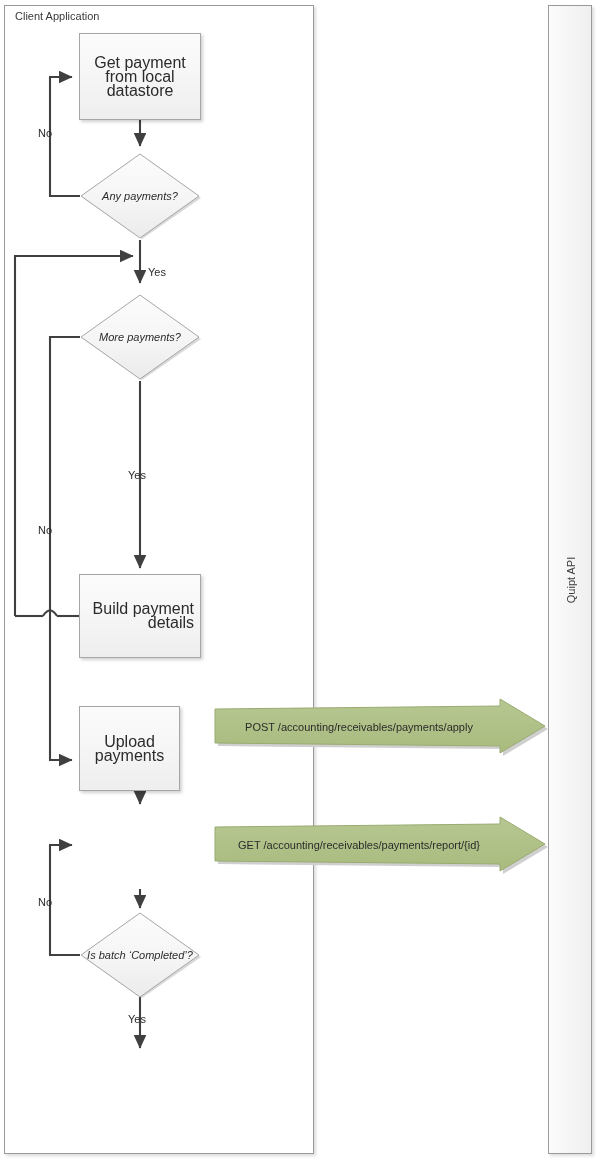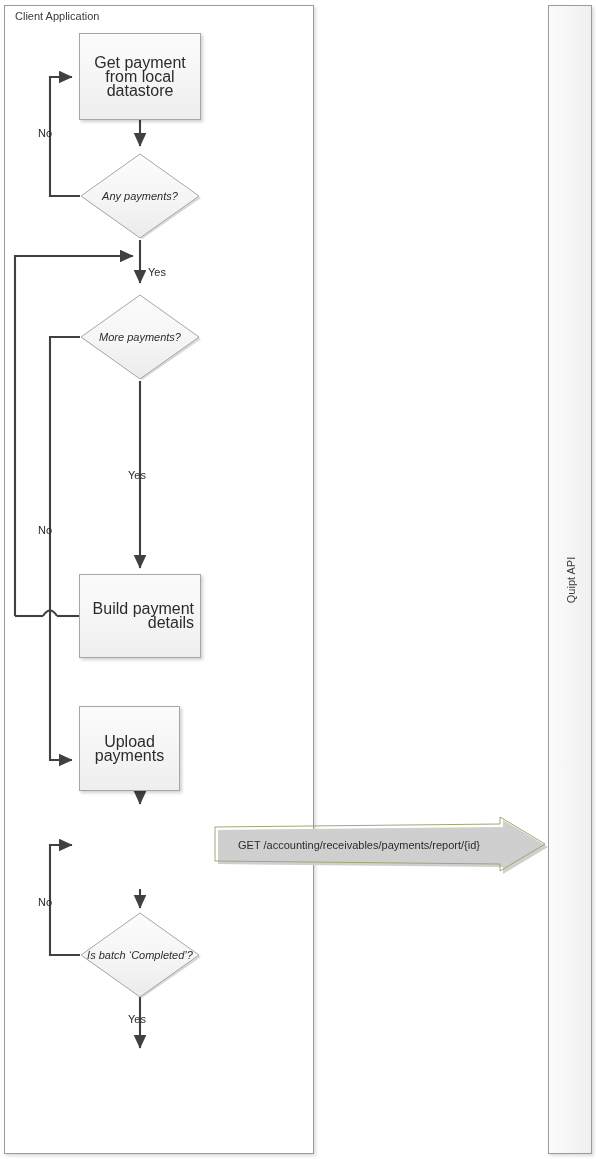--- a/index.html
+++ b/index.html
@@ -237,20 +237,33 @@
   <div class="elabel" style="left:148px; top:266px;">Yes</div>
 
   <div class="elabel" style="left:128px; top:469px;">Yes</div>
 
   <div class="elabel" style="left:38px; top:524px;">No</div>
 
   <div class="elabel" style="left:38px; top:896px;">No</div>
 
   <div class="elabel" style="left:128px; top:1013px;">Yes</div>
 
+  <div class="api-arrow" style="left:212px; top:698px; width:336px; height:58px;">
+    <svg width="336" height="58" viewBox="0 0 336 58">
+      <defs>
+        <linearGradient id="ga" x1="0" y1="0" x2="0" y2="1">
+          <stop offset="0%" stop-color="#b7c792"></stop>
+          <stop offset="100%" stop-color="#a9bb7e"></stop>
+        </linearGradient>
+      </defs>
+      <path d="M3,11 L288,8 L288,1 L333,28 L288,55 L288,48 L3,45 Z" fill="#cfcfcf" transform="translate(3,3)"></path>
+      <path d="M3,11 L288,8 L288,1 L333,28 L288,55 L288,48 L3,45 Z" fill="url(#ga)" stroke="#9aab72" stroke-width="1"></path>
+    </svg>
+    <div class="atext">POST /accounting/receivables/payments/apply</div>
+  </div>
 
   <div class="api-arrow" style="left:212px; top:816px; width:336px; height:58px;">
     <svg width="336" height="58" viewBox="0 0 336 58">
       <path d="M3,11 L288,8 L288,1 L333,28 L288,55 L288,48 L3,45 Z" fill="#cfcfcf" transform="translate(3,3)"></path>
       <path d="M3,11 L288,8 L288,1 L333,28 L288,55 L288,48 L3,45 Z" fill="url(#ga)" stroke="#9aab72" stroke-width="1"></path>
     </svg>
     <div class="atext">GET /accounting/receivables/payments/report/{id}</div>
   </div>
 
 </div>

